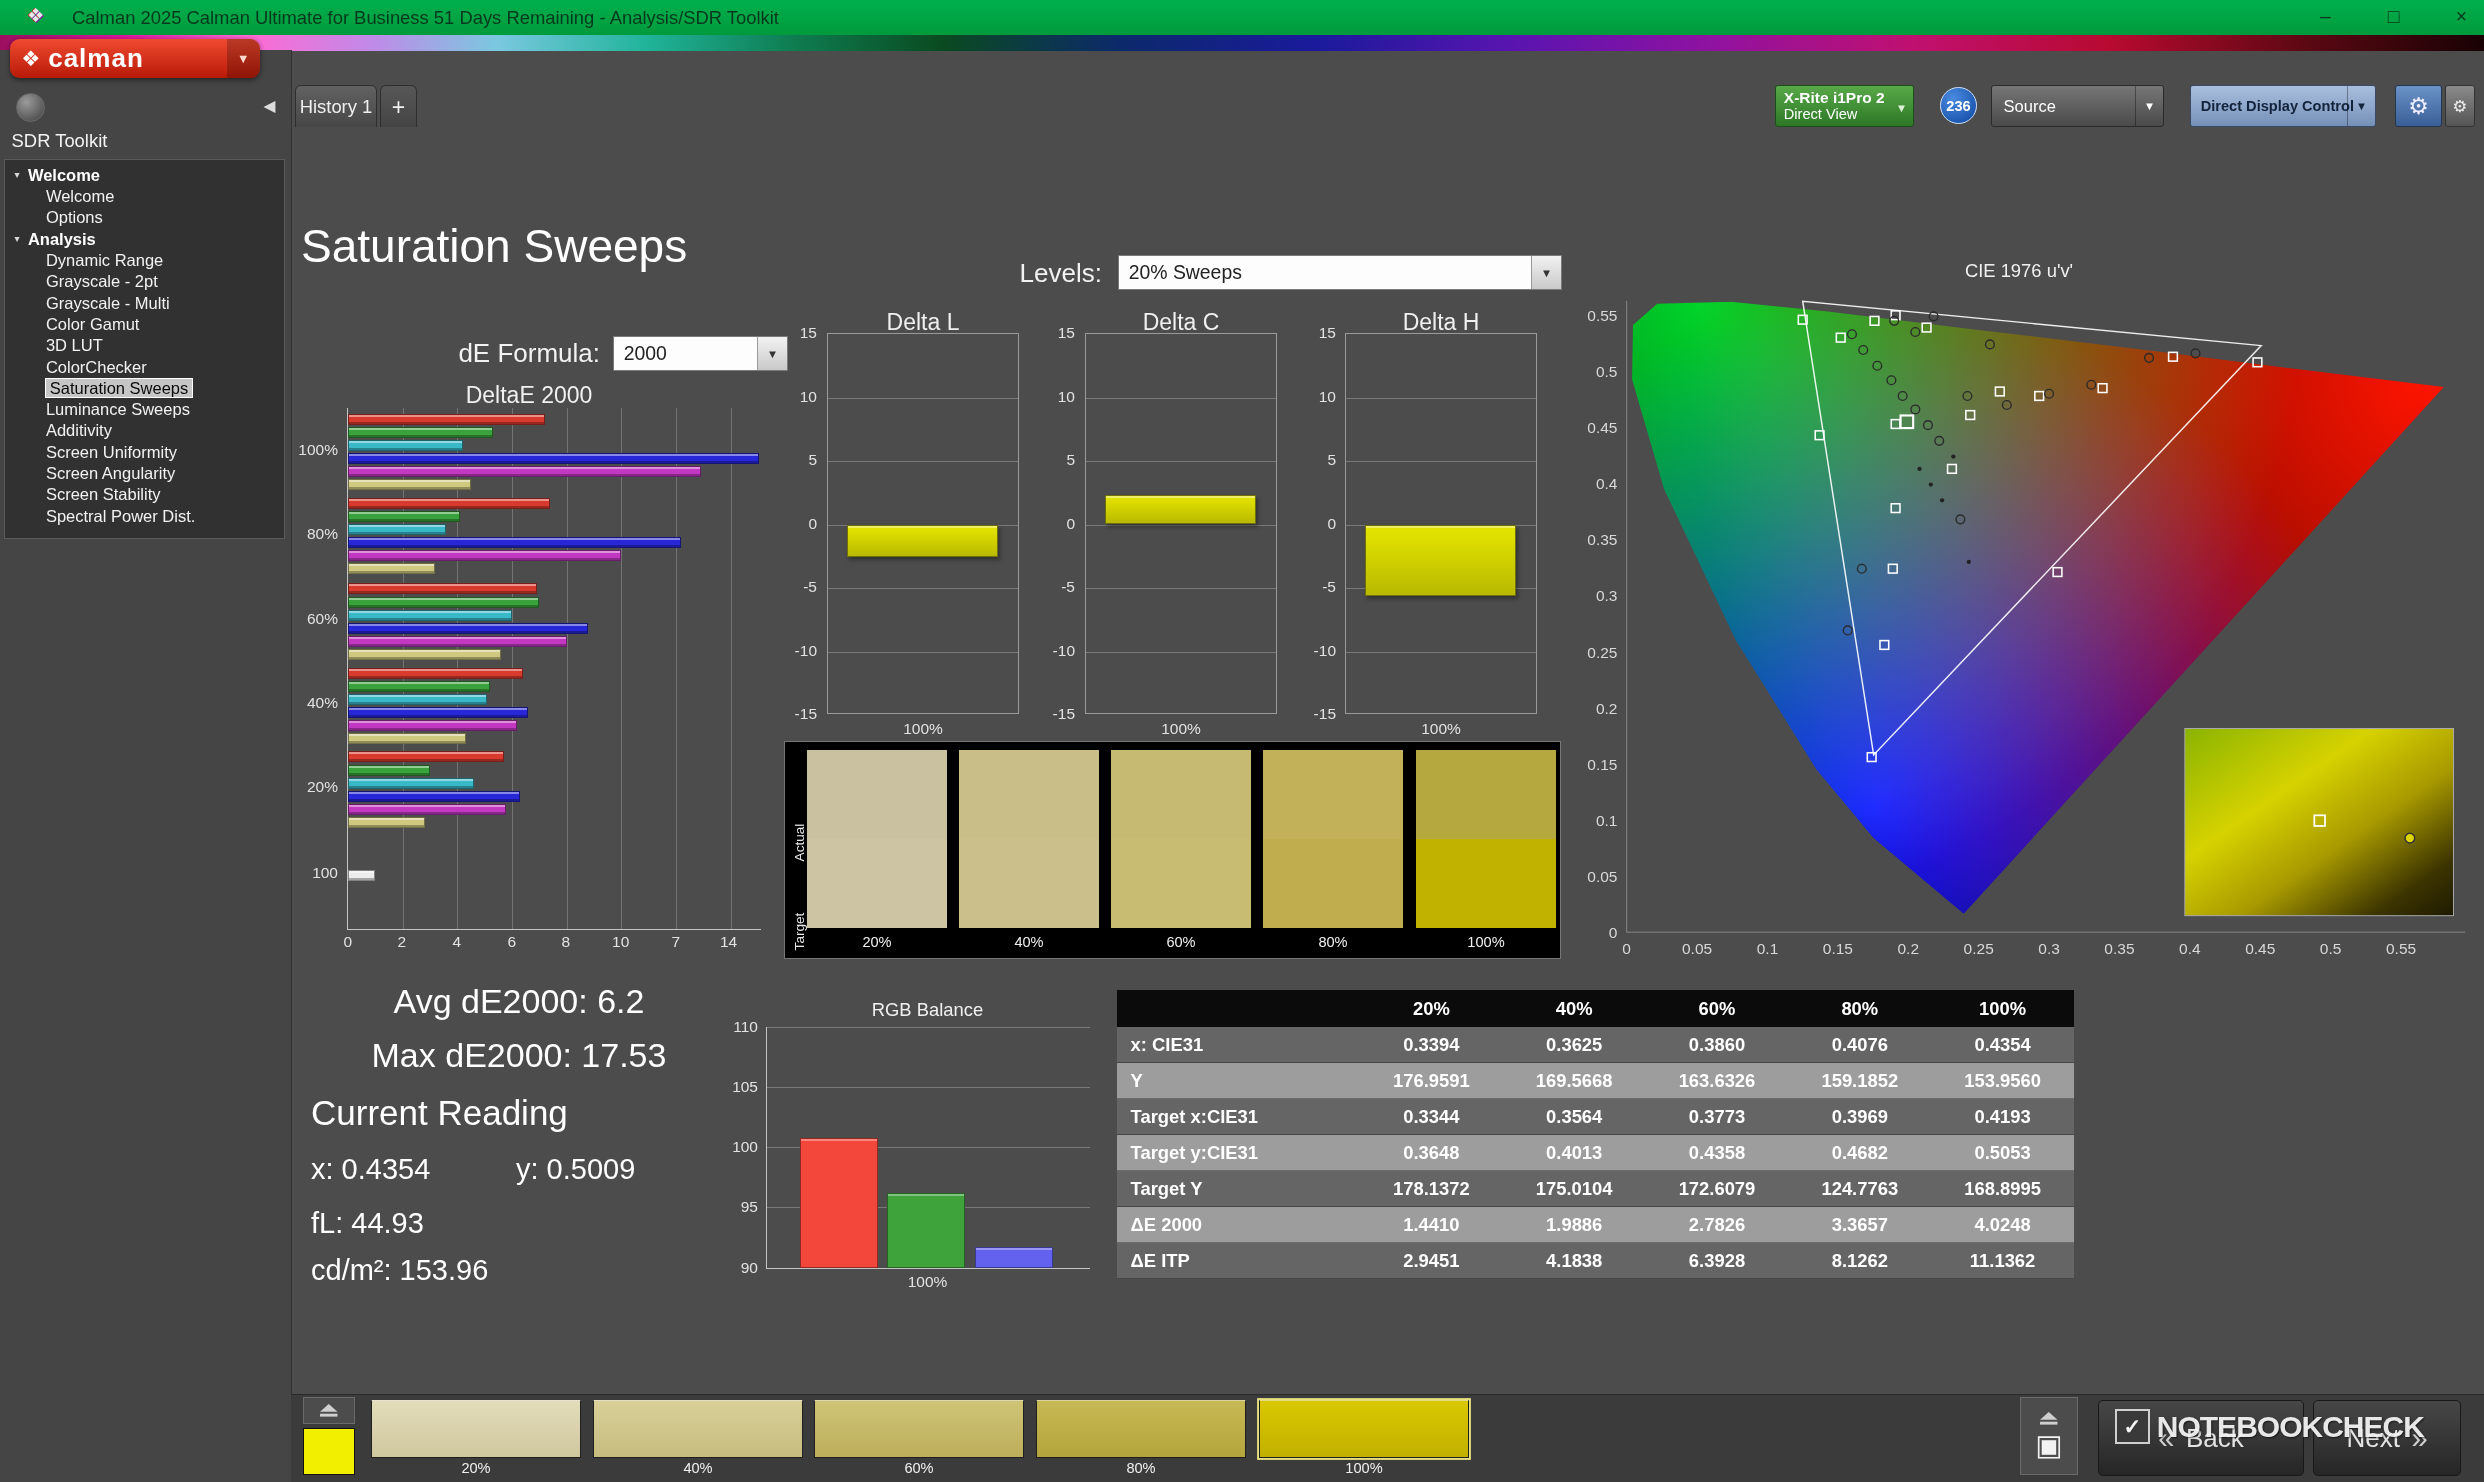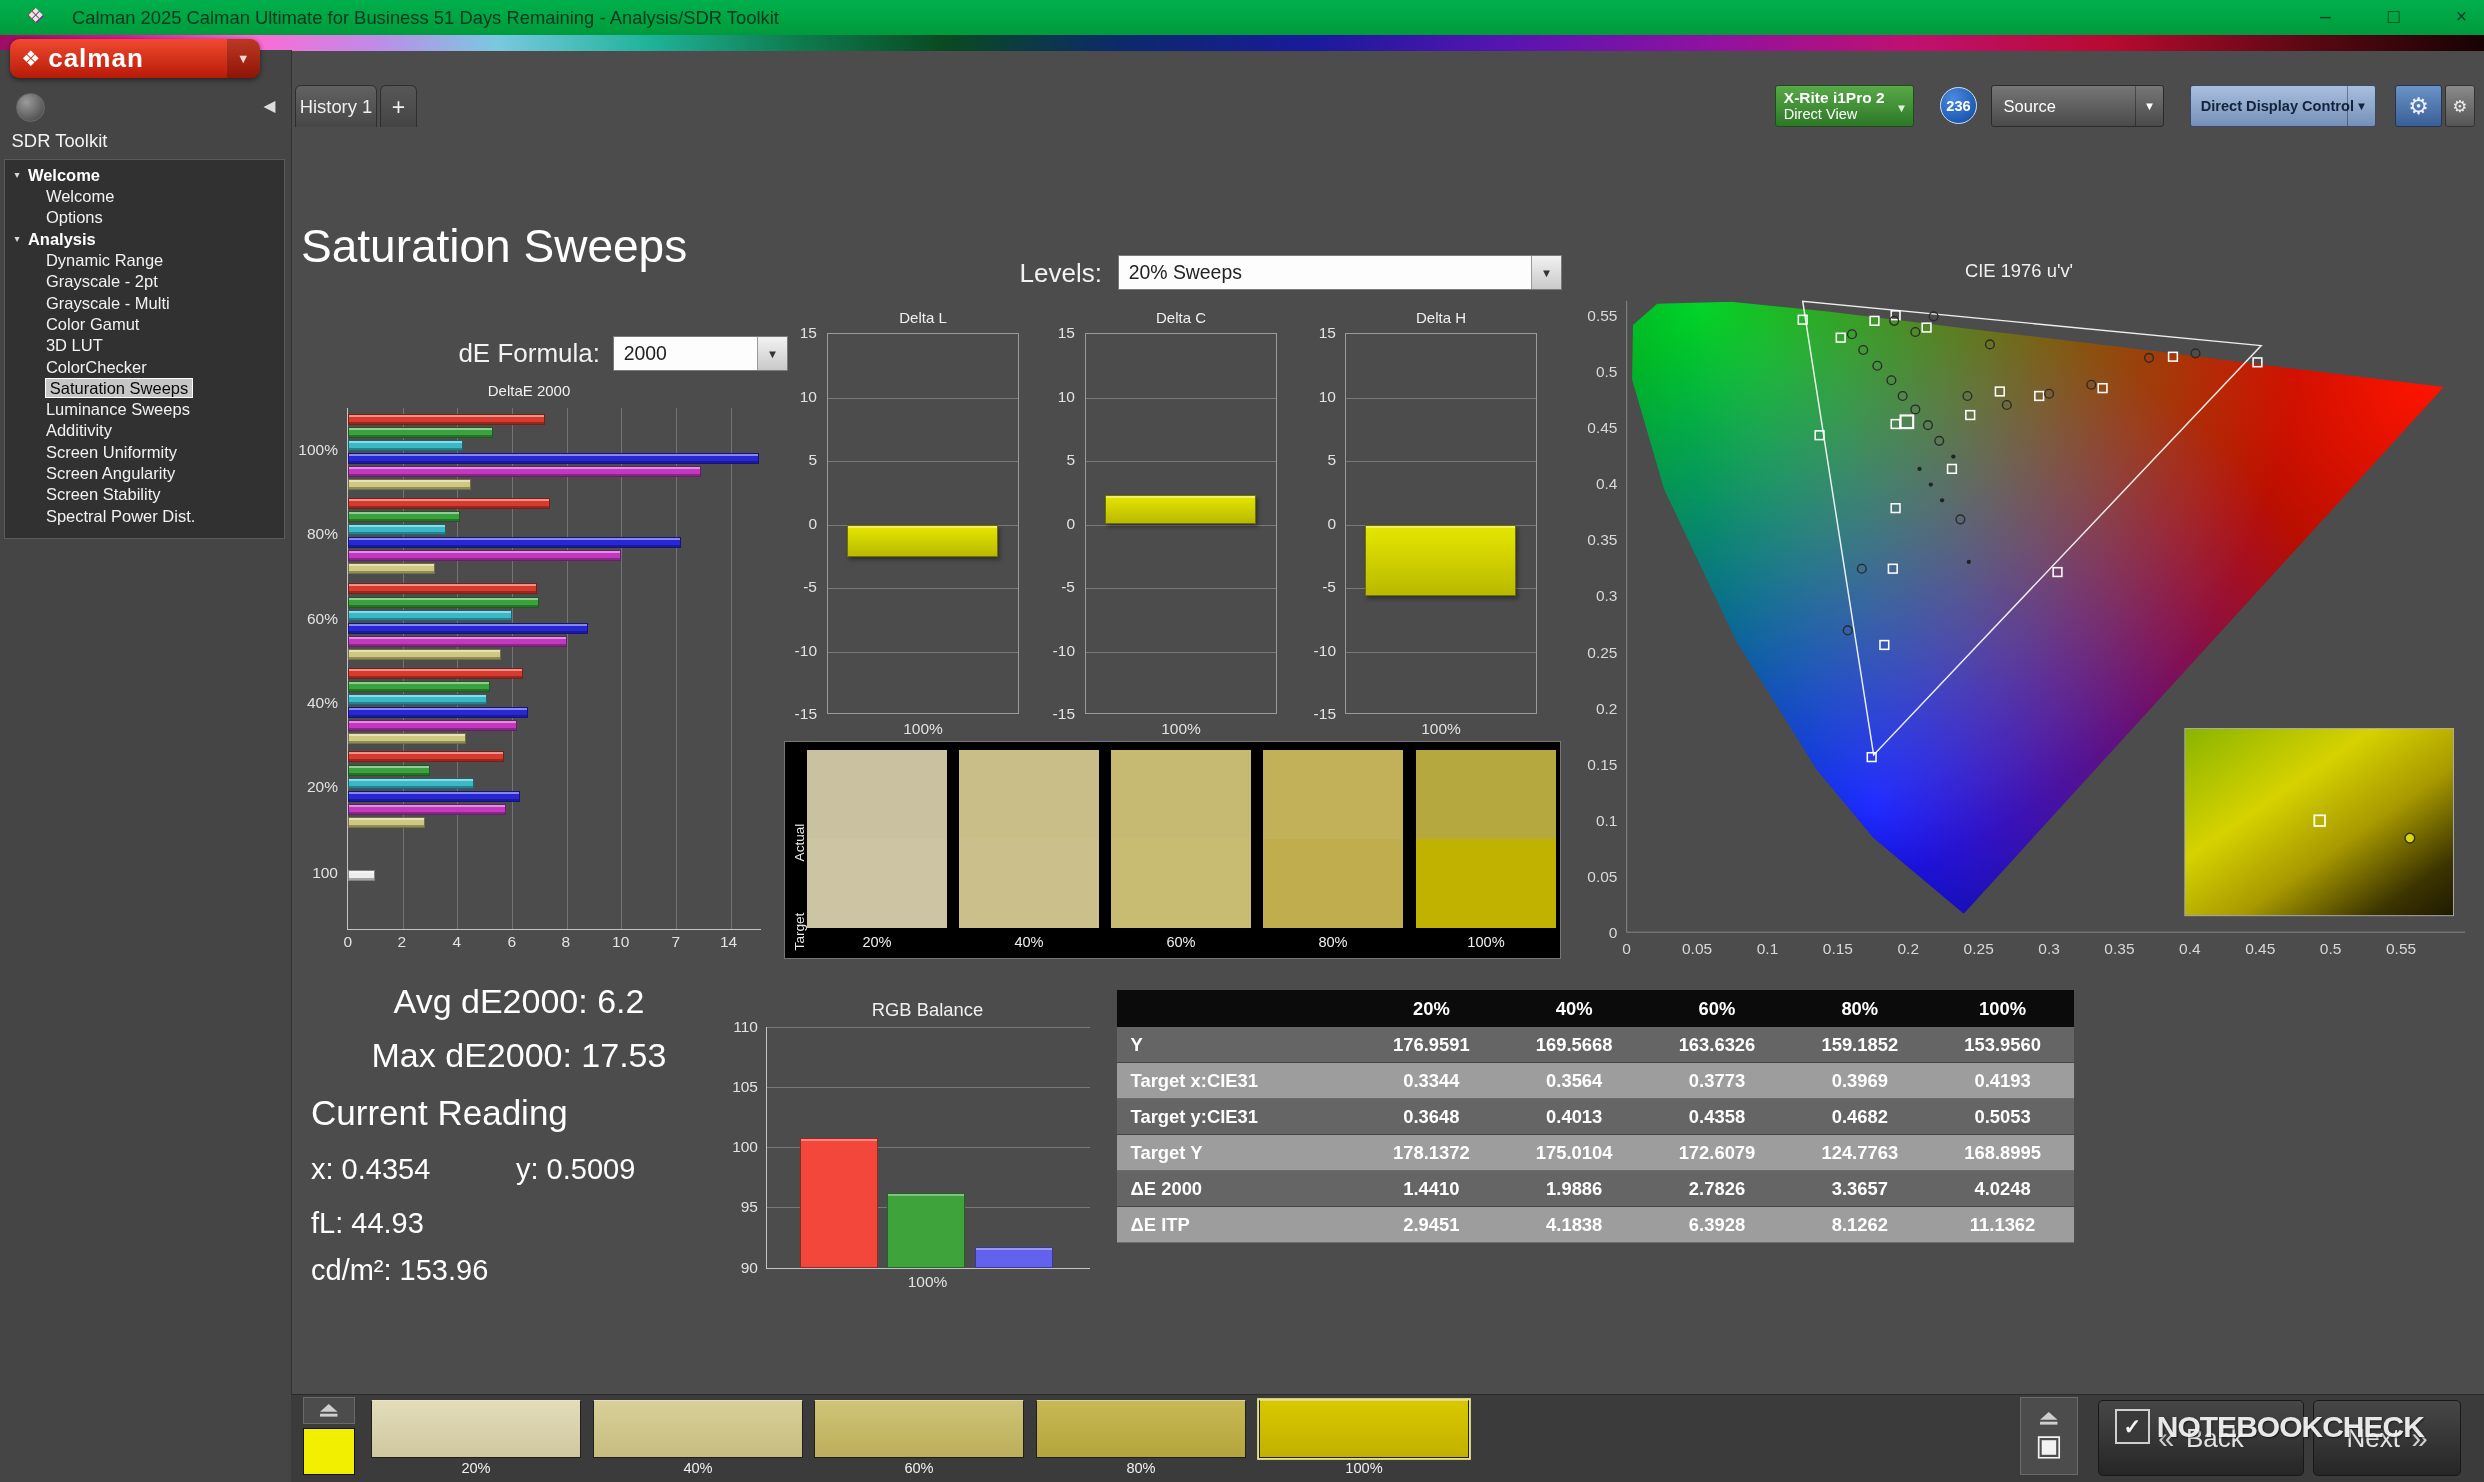--- a/index.html
+++ b/index.html
@@ -48,21 +48,21 @@
   .ddarrow{position:absolute;right:0;top:0;bottom:0;width:27px;border-left:1px solid rgba(0,0,0,.35);display:flex;align-items:center;justify-content:center;font-size:11.6px;color:inherit;}
   #gear-btn{left:2395px;width:47px;background:linear-gradient(#6a93c8,#3a5f96);border:1px solid #24364f;color:#eef;font-size:23px;text-align:center;line-height:40px;border-radius:2.9px;}
   #gear-btn2{left:2445px;width:30px;background:linear-gradient(#8a8a8a,#555);border:1px solid #333;color:#eee;font-size:16.5px;text-align:center;line-height:40px;border-radius:2.9px;}
   
   #page-title{left:301px;top:219px;font-size:46px;color:#fff;}
   .fieldlabel{position:absolute;font-size:26px;color:#f2f2f2;}
   .dd{position:absolute;background:#fdfdfd;border:1px solid #7a7a7a;color:#222;font-size:19.4px;line-height:33px;padding-left:9.7px;box-sizing:border-box;height:35px;}
   .dd .ddbtn{position:absolute;right:0;top:0;bottom:0;width:29px;background:linear-gradient(#f2f2f2,#c9c9c9);border-left:1px solid #999;
        display:flex;align-items:center;justify-content:center;font-size:11.6px;color:#333;}
   
-  .charttitle{position:absolute;font-size:15px;color:#f0f0f0;text-align:center;}
+  .charttitle{position:absolute;font-size:23px;color:#f0f0f0;text-align:center;}
   #deltae-plot{left:347px;top:408px;width:413px;height:521px;border-left:1px solid #c4c4c4;border-bottom:1px solid #c4c4c4;}
   .vgrid{position:absolute;top:0;bottom:0;width:1px;background:rgba(255,255,255,.22);}
   .hgrid{position:absolute;left:0;right:0;height:1px;background:rgba(255,255,255,.25);}
   .axlab{position:absolute;font-size:15.5px;color:#e2e2e2;}
   .hbar{position:absolute;height:10.7px;border:1px solid rgba(0,0,0,.45);box-sizing:border-box;
         box-shadow:inset 0 1.9px 0 rgba(255,255,255,.45), inset 0 -1.9px 0 rgba(0,0,0,.3);}
   .miniplot{position:absolute;top:333px;width:192px;height:381px;border:1px solid #9a9a9a;box-sizing:border-box;}
   .minibar{position:absolute;left:19.4px;width:151px;border:1px solid #70700a;box-sizing:border-box;
         background:linear-gradient(#e6e600,#b9b900);box-shadow:inset 0 1.9px 0 rgba(255,255,255,.4), 1.9px 2.9px 3.9px rgba(0,0,0,.35);}
   #rgb-plot{left:766px;top:1027px;width:323px;height:241px;border-left:1px solid #c4c4c4;border-bottom:1px solid #c4c4c4;}
@@ -414,20 +414,28 @@
             <th></th>
             <th>20%</th>
             <th>40%</th>
             <th>60%</th>
             <th>80%</th>
             <th>100%</th>
           </tr>
         </thead>
         <tbody>
           <tr>
+            <td class="lbl">x: CIE31</td>
+            <td>0.3394</td>
+            <td>0.3625</td>
+            <td>0.3860</td>
+            <td>0.4076</td>
+            <td>0.4354</td>
+          </tr>
+          <tr>
             <td class="lbl">Y</td>
             <td>176.9591</td>
             <td>169.5668</td>
             <td>163.6326</td>
             <td>159.1852</td>
             <td>153.9560</td>
           </tr>
           <tr>
             <td class="lbl">Target x:CIE31</td>
             <td>0.3344</td>

